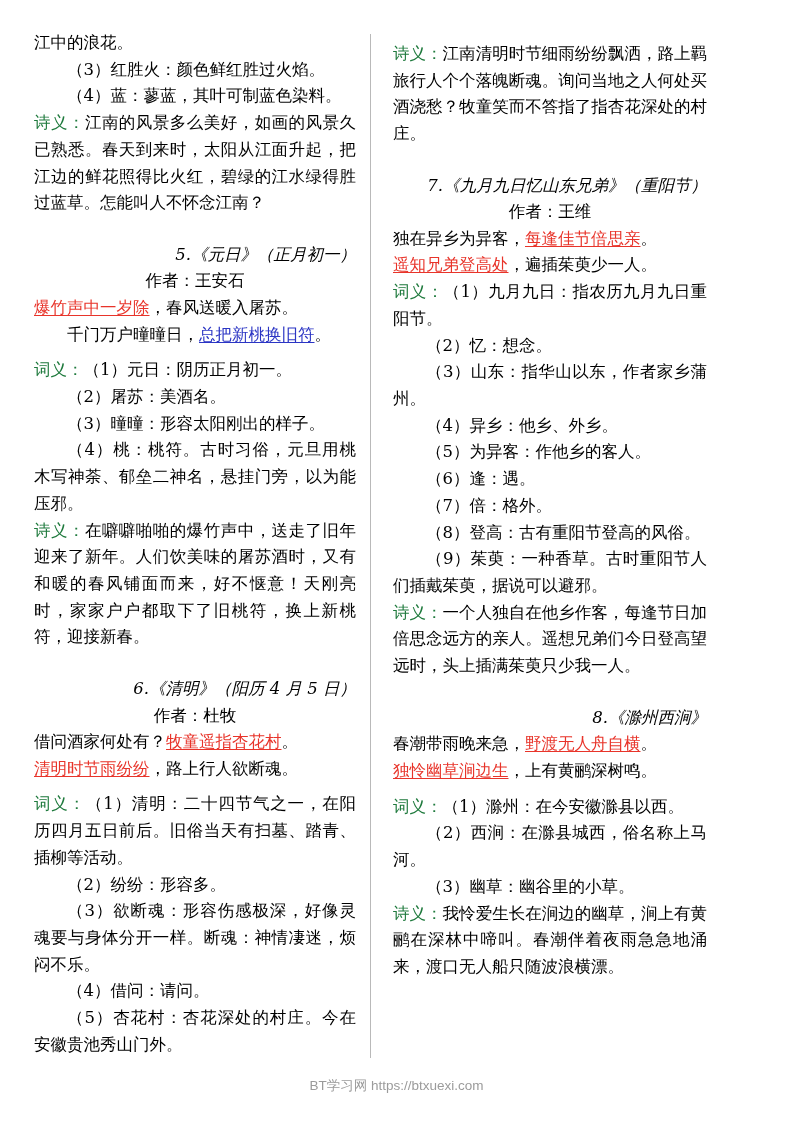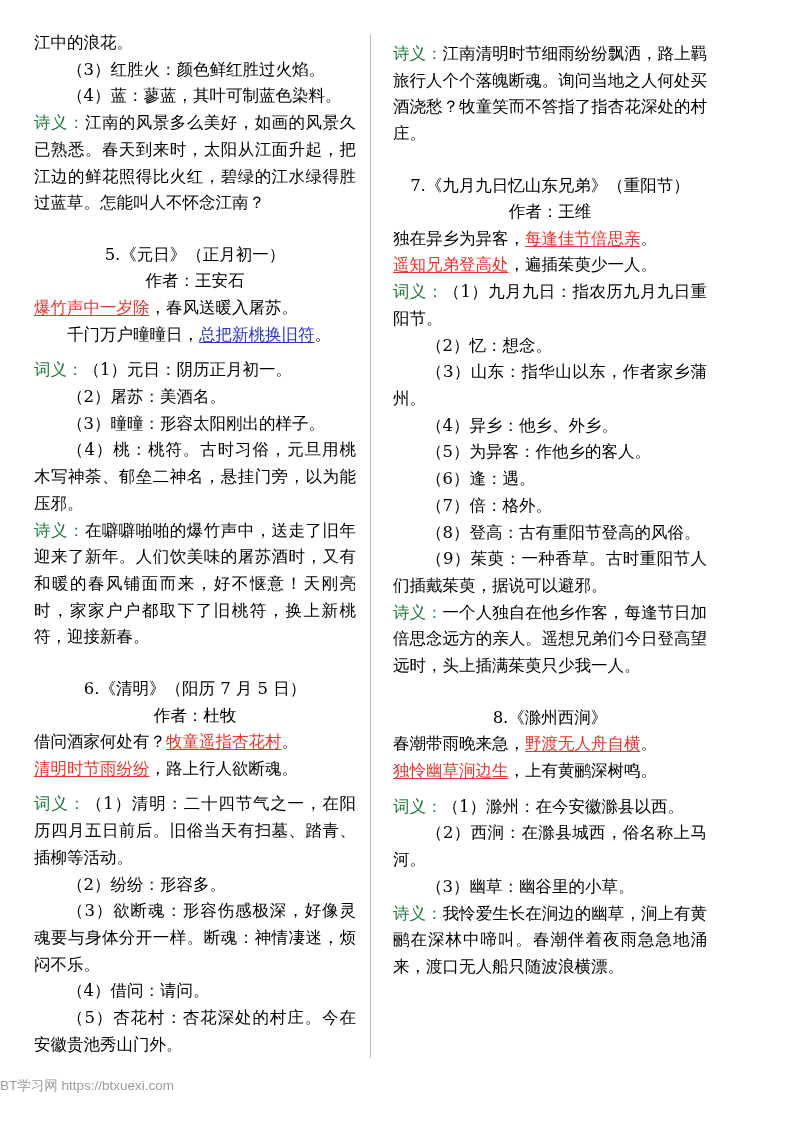--- a/index.html
+++ b/index.html
@@ -55,28 +55,28 @@
     text-underline-offset: 2px;
   }
   .blue-ul {
     color: #2b35c4;
     text-decoration: underline;
     text-decoration-color: #2b35c4;
     text-underline-offset: 2px;
   }
   .gap-sm { height: 9px; }
   .gap-lg { height: 25px; }
-  .title-line { font-size: 16.5px; line-height: 1.6; text-align: center; }
+  .title-line { font-size: 16.5px; line-height: 1.6; text-align: right; font-style: italic; }
   .author-line { font-size: 16.5px; line-height: 1.6; text-align: center; }
   .footer {
     position: absolute;
     left: 0;
     right: 0;
     bottom: 27px;
-    text-align: left;
+    text-align: center;
     font-size: 13.5px;
     color: #9b9b9b;
     font-family: "Liberation Sans", sans-serif;
   }
 </style>
 </head>
 <body>
 
 <div class="page">
   <div class="columns">
@@ -98,21 +98,21 @@
       <div class="gap-sm"></div>
 
       <p><span class="green">词义：</span><span>（1）元日：阴历正月初一。</span></p>
       <p class="indent">（2）屠苏：美酒名。</p>
       <p class="indent">（3）曈曈：形容太阳刚出的样子。</p>
       <p class="indent">（4）桃：桃符。古时习俗，元旦用桃木写神荼、郁垒二神名，悬挂门旁，以为能压邪。</p>
       <p><span class="green">诗义：</span><span>在噼噼啪啪的爆竹声中，送走了旧年迎来了新年。人们饮美味的屠苏酒时，又有和暖的春风铺面而来，好不惬意！天刚亮时，家家户户都取下了旧桃符，换上新桃符，迎接新春。</span></p>
 
       <div class="gap-lg"></div>
 
-      <p class="title-line">6.《清明》（阳历 7 月 5 日）</p>
+      <p class="title-line">6.《清明》（阳历 4 月 5 日）</p>
       <p class="author-line">作者：杜牧</p>
       <p><span>借问酒家何处有？</span><span class="ul-red">牧童遥指杏花村</span><span>。</span></p>
       <p><span class="ul-red">清明时节雨纷纷</span><span>，路上行人欲断魂。</span></p>
 
       <div class="gap-sm"></div>
 
       <p><span class="green">词义：</span><span>（1）清明：二十四节气之一，在阳历四月五日前后。旧俗当天有扫墓、踏青、插柳等活动。</span></p>
       <p class="indent">（2）纷纷：形容多。</p>
       <p class="indent">（3）欲断魂：形容伤感极深，好像灵魂要与身体分开一样。断魂：神情凄迷，烦闷不乐。</p>
       <p class="indent">（4）借问：请问。</p>

